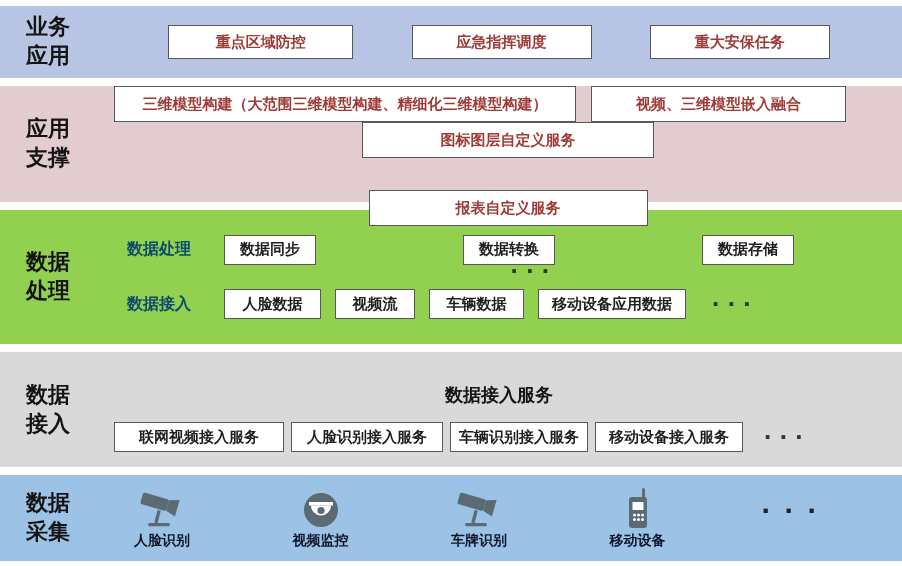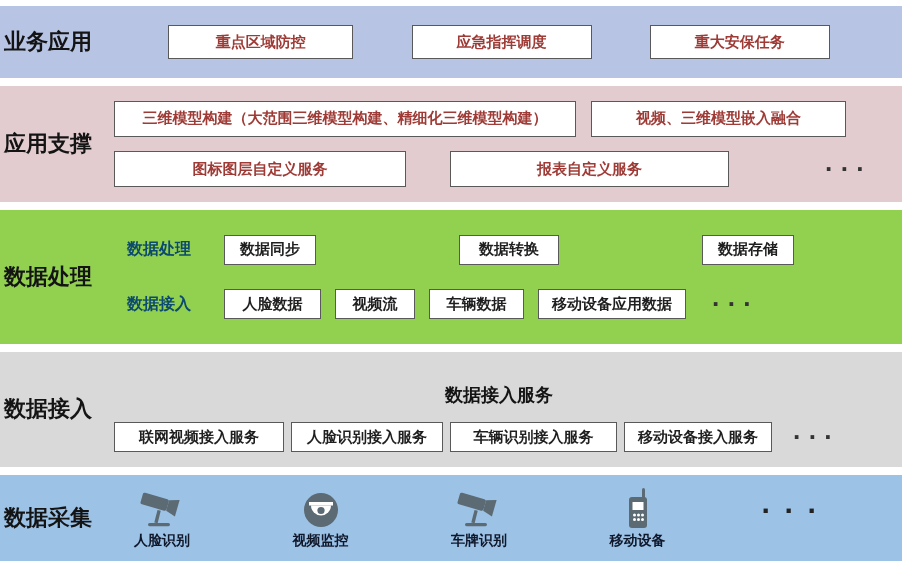--- a/index.html
+++ b/index.html
@@ -7,21 +7,21 @@
   body {
     width: 902px; height: 566px;
     font-family: "Liberation Sans", "DejaVu Sans", sans-serif;
     overflow: hidden;
   }
   .page { position: relative; width: 902px; height: 566px; padding-top: 6px; background: #fff; }
 
   .band { display: flex; margin: 0 0 8px 0; }
   .band-label {
     width: 96px; flex: 0 0 96px;
-    display: flex; flex-direction: row; justify-content: center; align-items: center;
+    display: flex; flex-direction: column; justify-content: center; align-items: center;
     font-weight: bold; font-size: 22px; line-height: 1.3; color: #141414;
   }
   .band-content { flex: 1; position: relative; display: flex; flex-direction: column; justify-content: space-evenly; }
 
   .band-business   { height: 72px;  background: #b7c4e4; }
   .band-support    { height: 116px; background: #e3ccd0; }
   .band-processing { height: 134px; background: #92d050; }
   .band-access     { height: 115px; background: #d9d9d9; }
   .band-collection { height: 86px;  background: #9cc2e6; }
 
@@ -79,39 +79,39 @@
   <section class="band band-support">
     <div class="band-label">
       <span>应用</span>
       <span>支撑</span>
     </div>
     <div class="band-content">
       <div class="row" style="padding-left:18px; gap:15px;">
         <div class="box red h36" style="width:462px">三维模型构建（大范围三维模型构建、精细化三维模型构建）</div>
         <div class="box red h36" style="width:255px">视频、三维模型嵌入融合</div>
       </div>
-      <div class="row" style="padding-left:18px; gap:44px;">
+      <div class="row" style="padding-left:18px; gap:32px;flex-direction:column;">
         <div class="box red h36" style="width:292px">图标图层自定义服务</div>
         <div class="box red h36" style="width:279px">报表自定义服务</div>
         <span class="dots" style="margin-left:52px">···</span>
       </div>
     </div>
   </section>
 
   <section class="band band-processing">
     <div class="band-label">
       <span>数据</span>
       <span>处理</span>
     </div>
     <div class="band-content">
       <div class="row">
         <span class="inline-label">数据处理</span>
         <div class="boxes-spread">
           <div class="box h30" style="width:92px">数据同步</div>
-          <div class="box h30" style="width:100px">数据转换</div>
+          <div class="box h30" style="width:92px">数据转换</div>
           <div class="box h30" style="width:92px">数据存储</div>
         </div>
       </div>
       <div class="row">
         <span class="inline-label">数据接入</span>
         <div class="row" style="margin-left:22px; gap:14px;">
           <div class="box h30" style="width:97px">人脸数据</div>
           <div class="box h30" style="width:80px">视频流</div>
           <div class="box h30" style="width:95px">车辆数据</div>
           <div class="box h30" style="width:148px">移动设备应用数据</div>
@@ -124,21 +124,21 @@
   <section class="band band-access">
     <div class="band-label">
       <span>数据</span>
       <span>接入</span>
     </div>
     <div class="band-content">
       <div class="access-title">数据接入服务</div>
       <div class="row" style="padding-left:18px; gap:7px;">
         <div class="box h30" style="width:170px">联网视频接入服务</div>
         <div class="box h30" style="width:152px">人脸识别接入服务</div>
-        <div class="box h30" style="width:167px">车辆识别接入服务</div>
+        <div class="box h30" style="width:138px">车辆识别接入服务</div>
         <div class="box h30" style="width:148px">移动设备接入服务</div>
         <span class="dots" style="margin-left:14px">···</span>
       </div>
     </div>
   </section>
 
   <section class="band band-collection">
     <div class="band-label">
       <span>数据</span>
       <span>采集</span>

